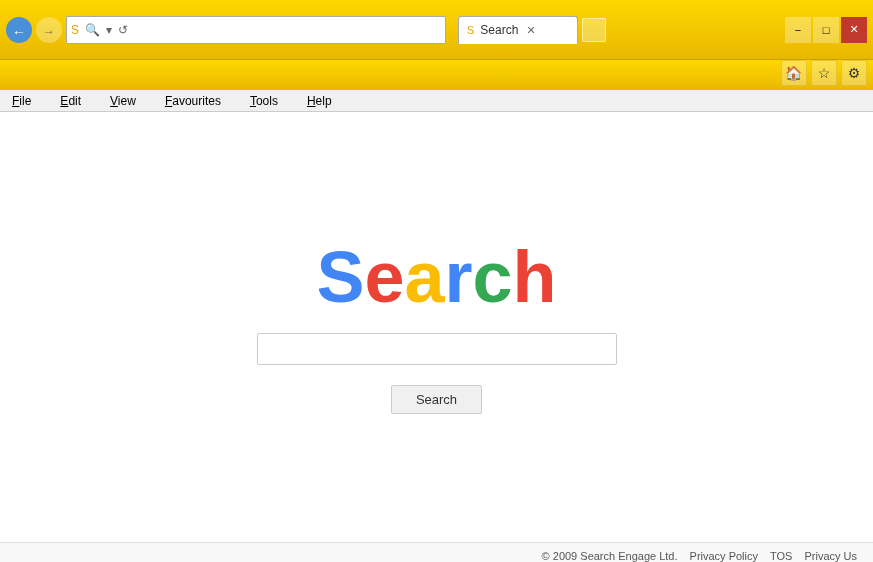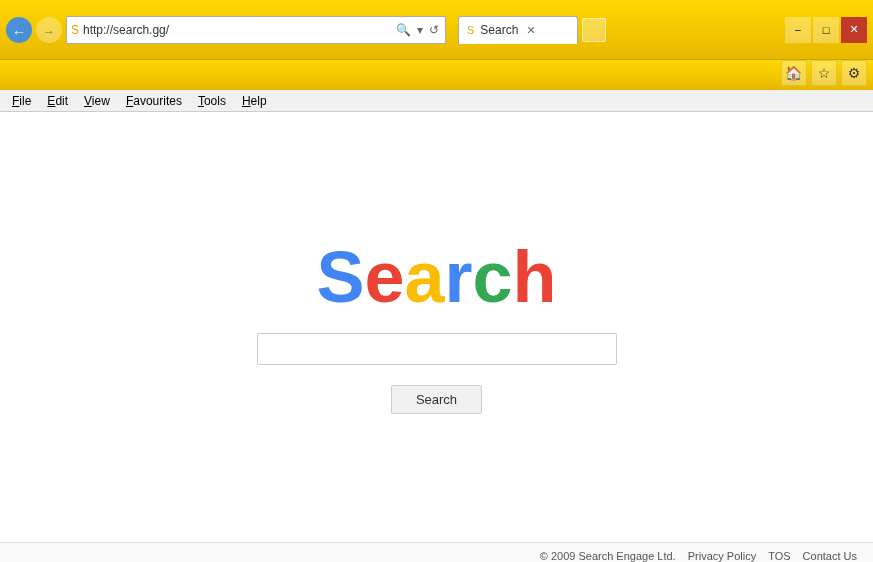--- a/index.html
+++ b/index.html
@@ -140,21 +140,21 @@
       display: flex; align-items: center; justify-content: center;
       font-size: 14px;
       color: #333;
     }
 
     
     .menu-bar {
       background: #f0f0f0;
       border-bottom: 1px solid #ccc;
       display: flex;
-      gap: 0;
+      gap: 13px;
       padding: 2px 4px;
       height: 22px;
       align-items: center;
     }
     .menu-item {
       padding: 2px 8px;
       font-size: 12px;
       color: #000;
       cursor: pointer;
       text-decoration: none;
@@ -228,21 +228,20 @@
 <body>
 
 <div class="title-bar">
 
   <button class="nav-btn">←</button>
 
   <button class="nav-btn fwd">→</button>
 
   <div class="address-bar-container">
     <span class="address-favicon">S</span>
-    <input class="address-input" type="text" value="http://search.gg/" style="">
     <div class="address-icons">
       <button class="addr-icon-btn">🔍</button>
       <button class="addr-icon-btn">▾</button>
       <button class="addr-icon-btn">↺</button>
     </div>
   </div>
 
   <div class="tab-bar">
     <div class="tab-active">
       <span class="tab-favicon">S</span>
@@ -282,14 +281,14 @@
 
   <input class="search-input-box" type="text" placeholder="" style="">
 
   <button class="search-button">Search</button>
 </div>
 
 <div class="footer-links">
   <span>© 2009 Search Engage Ltd.</span>
   <span class="footer-link">Privacy Policy</span>
   <span class="footer-link">TOS</span>
-  <span class="footer-link">Contact Us</span>
+  <span class="footer-link">Privacy Us</span>
 </div>
 
 </body></html>

